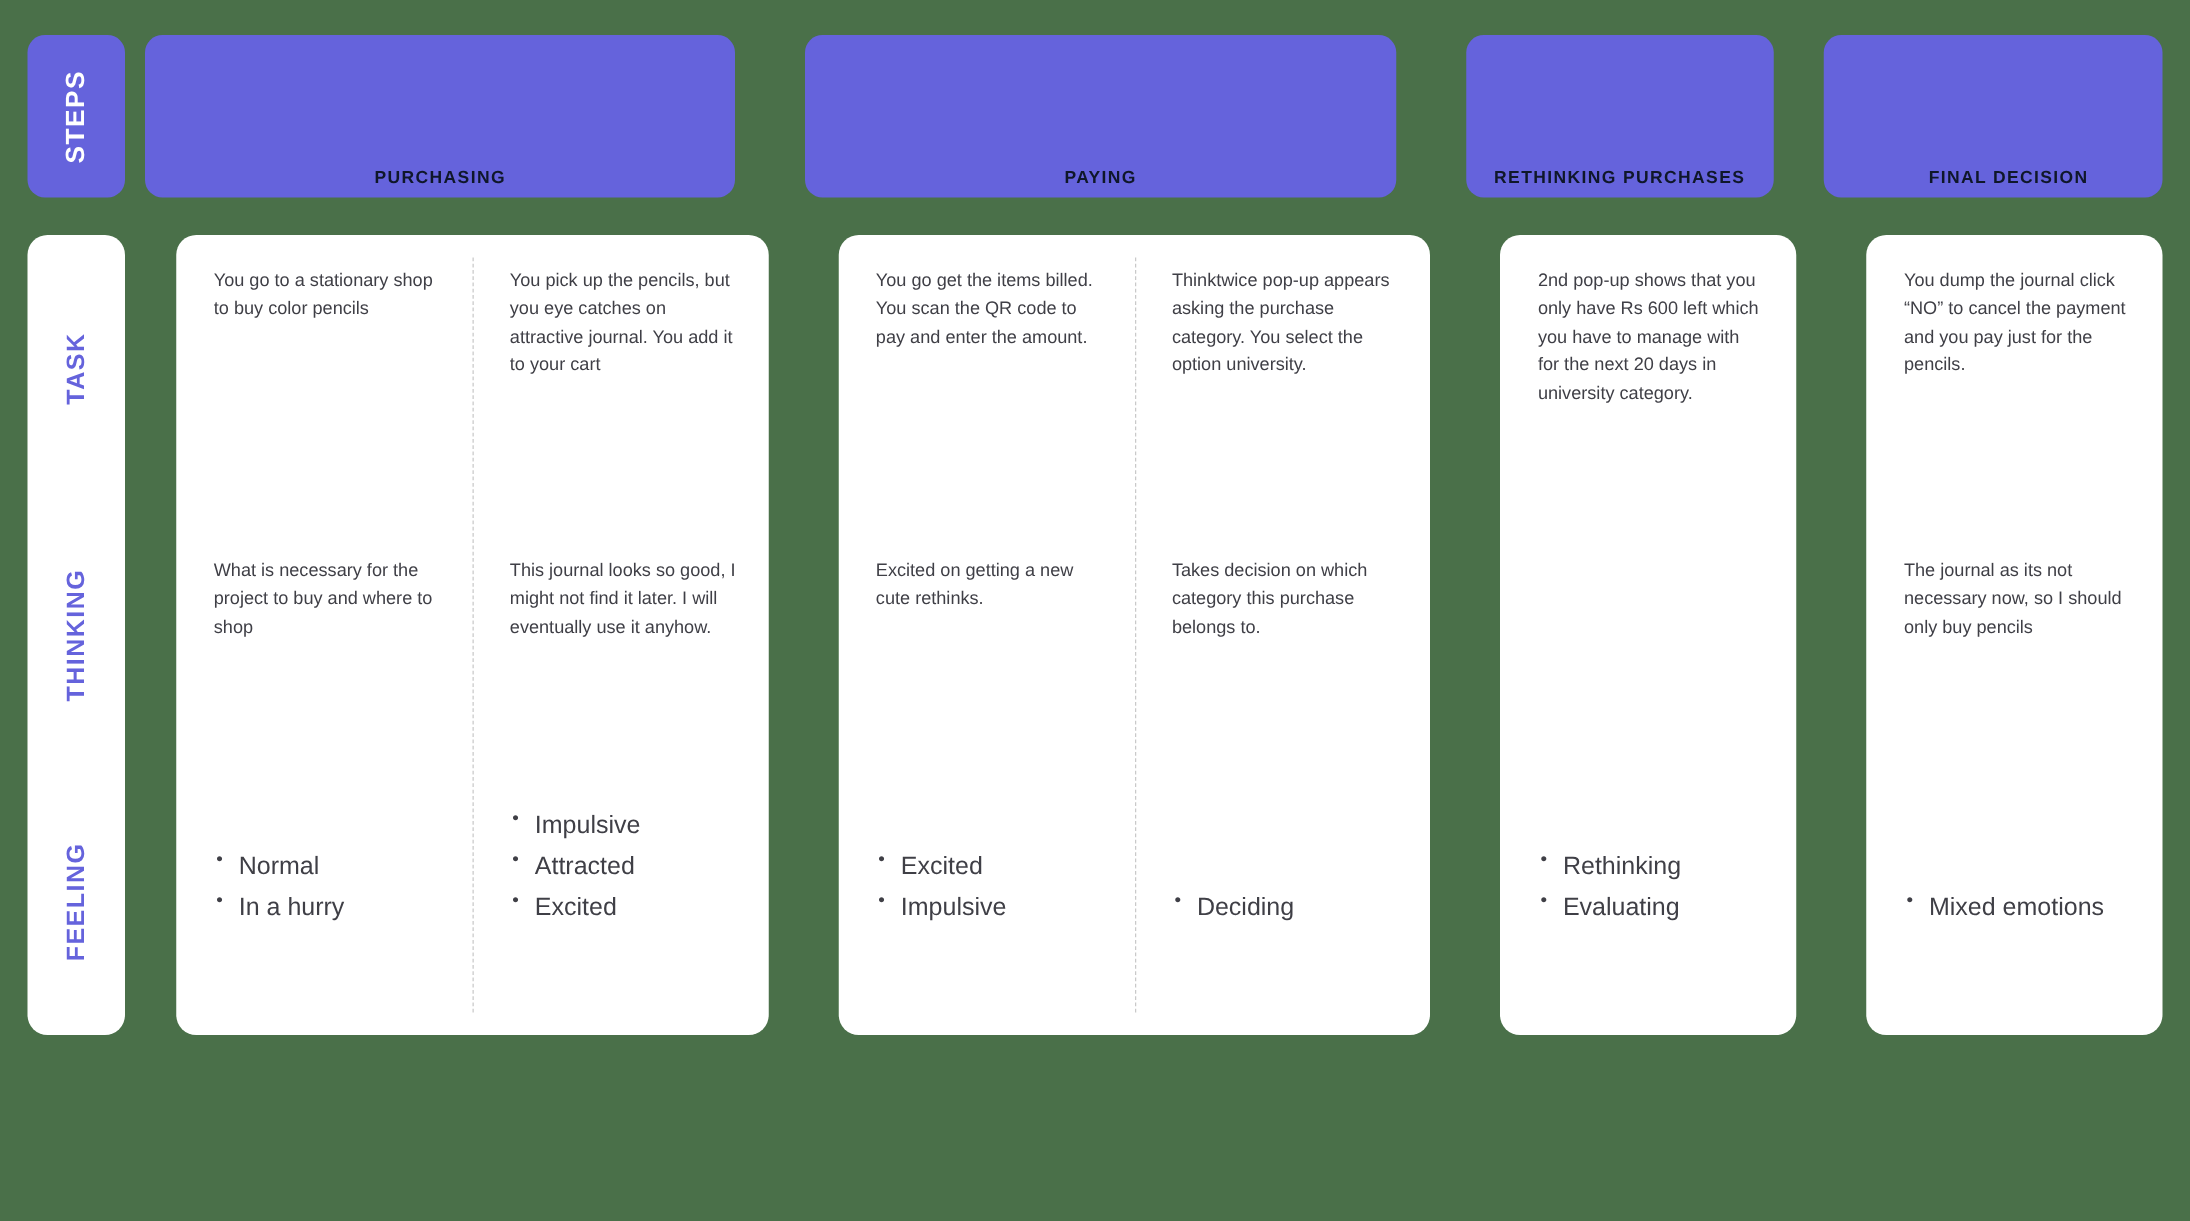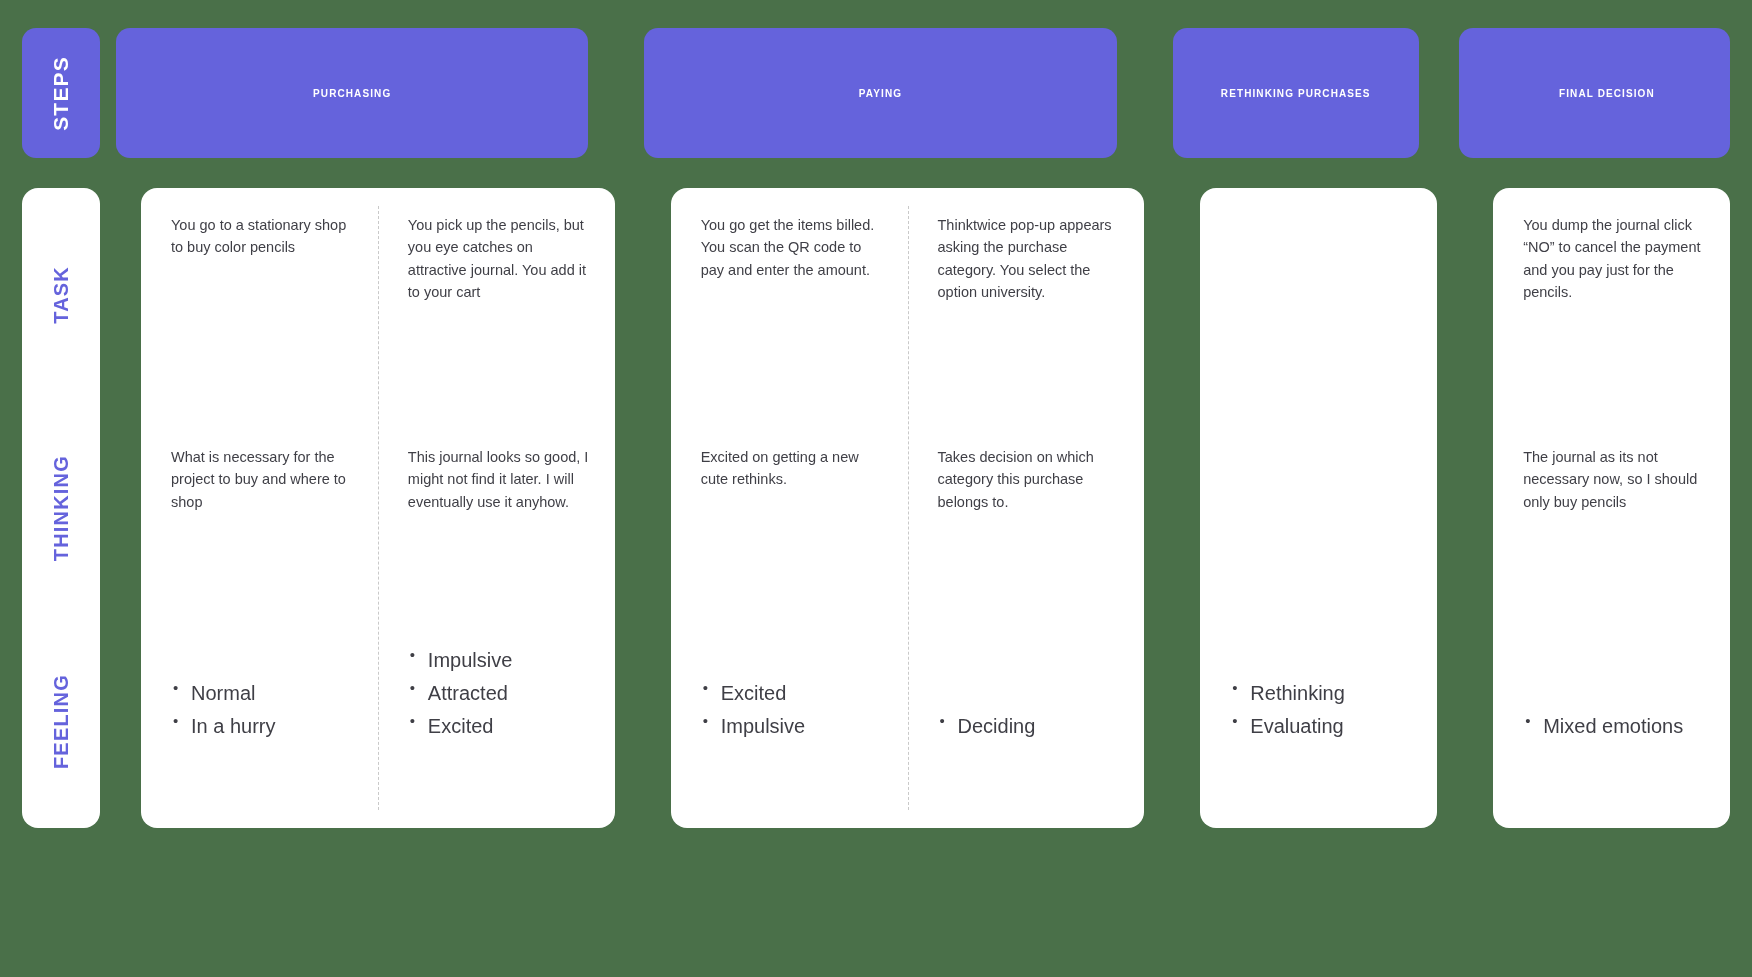--- a/index.html
+++ b/index.html
@@ -46,26 +46,26 @@
 
   .step-cards {
     flex: 1 1 auto;
     display: flex;
     gap: 0;
   }
   .step-card {
     background: #6563dc;
     border-radius: 14px;
     display: flex;
-    align-items: center;
+    align-items: flex-end;
     justify-content: center;
     text-align: center;
-    color: #ffffff;
+    color: #0f172a;
     font-weight: bold;
-    font-size: 10px;
+    font-size: 14px;
     letter-spacing: 1.1px;
     line-height: 1.5;
     padding: 6px 10px;
   }
 
   
   .body-row {
     display: flex;
     align-items: stretch;
     height: 640px;
@@ -259,20 +259,23 @@
             </div>
             <div class="cell feeling">
               <ul class="feel-list">
                 <li>Deciding</li>
               </ul>
             </div>
           </div>
         </div>
         <div class="stage-card" style="flex: 1 1 0px; margin-right: 56px;">
           <div class="subcol">
+            <div class="cell task">
+              <p>2nd pop-up shows that you only have Rs 600 left which you have to manage with for the next 20 days in university category.</p>
+            </div>
             <div class="cell feeling">
               <ul class="feel-list">
                 <li>Rethinking</li>
                 <li>Evaluating</li>
               </ul>
             </div>
           </div>
         </div>
         <div class="stage-card" style="flex: 1 1 0px; margin-right: 0px;">
           <div class="subcol">

